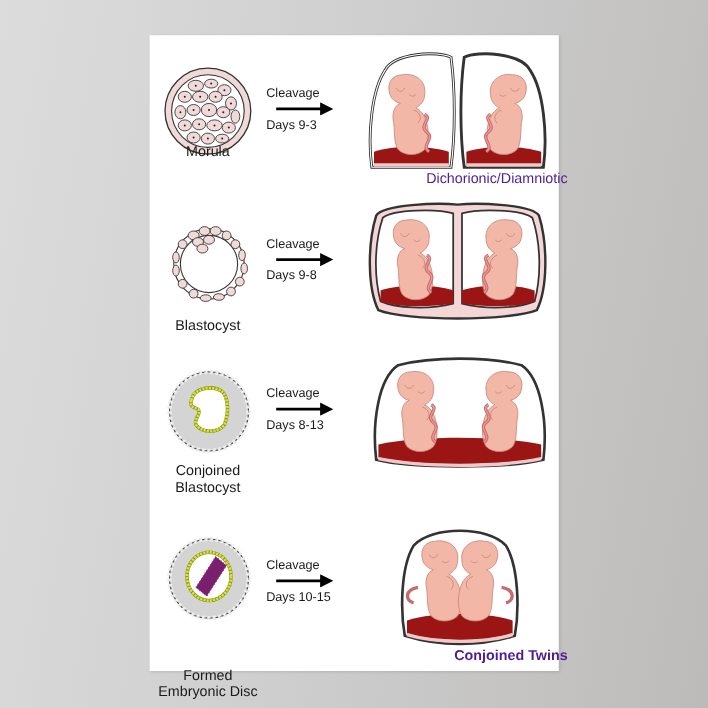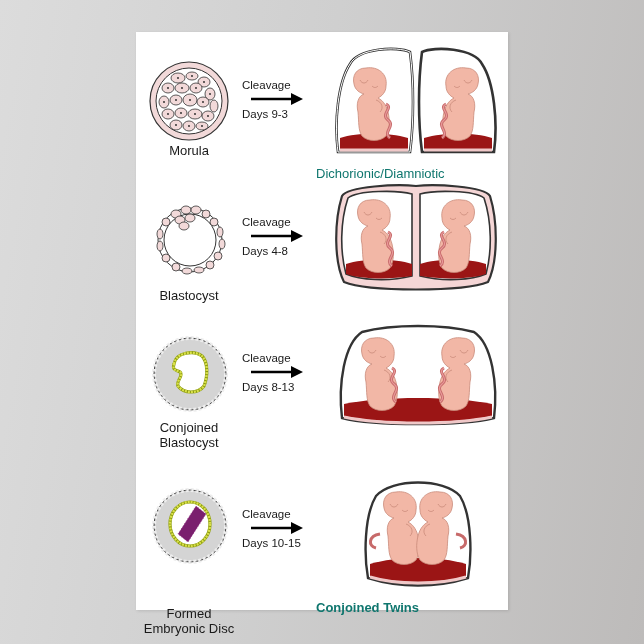--- a/index.html
+++ b/index.html
@@ -8,21 +8,21 @@
     font-family:"Liberation Sans",sans-serif;position:relative;}
   .poster{position:absolute;left:136px;top:32px;width:372px;height:578px;background:#fff;
     box-shadow:1px 1px 3px rgba(0,0,0,0.12);}
   .row{position:absolute;left:0;width:372px;}
   .stage-fig{position:absolute;}
   .stage-label{position:absolute;text-align:center;font-size:13px;color:#1a1a1a;line-height:15px;width:110px;}
   .arrow-block{position:absolute;width:70px;}
   .arrow-top,.arrow-bot{font-size:11.5px;color:#1a1a1a;display:block;}
   .arrow-svg{display:block;margin:2px auto 3px auto;}
   .twin-fig{position:absolute;}
-  .twin-label{position:absolute;text-align:left;font-size:13px;color:#0f766e;width:200px;margin-top:12px;}
+  .twin-label{position:absolute;text-align:right;font-size:13px;color:#4c1d95;width:200px;}
 </style>
 </head>
 <body>
 
 <svg width="0" height="0" style="position:absolute">
   <defs>
 
     <g id="fetus">
       <path d="M20,8 C10,8 6,16 8,24 C9,30 14,33 18,34 C12,36 10,44 12,52 C13,62 12,70 16,76 C22,82 34,82 40,76 C44,70 44,60 42,52 C40,44 36,40 32,38 C36,36 40,32 40,26 C42,14 32,6 20,8 Z" fill="#f2b7a6" stroke="#c98a7a" stroke-width="0.8"></path>
       <path d="M30,40 C36,42 38,48 34,52" fill="none" stroke="#c98a7a" stroke-width="0.8"></path>
@@ -77,21 +77,21 @@
           <circle cx="55" cy="42" r="0.9"></circle>
         <circle cx="20" cy="54" r="0.9"></circle>
           <circle cx="33" cy="53" r="0.9"></circle>
           <circle cx="47" cy="54" r="0.9"></circle>
           <circle cx="60" cy="56" r="0.9"></circle>
         <circle cx="28" cy="65" r="0.9"></circle>
           <circle cx="41" cy="66" r="0.9"></circle>
           <circle cx="54" cy="66" r="0.9"></circle>
       </g>
     </svg>
-    <div class="stage-label" style="left:-2px;top:111px;">Morula</div>
+    <div class="stage-label" style="left:-2px;top:98px;">Morula</div>
 
     <div class="arrow-block" style="left:106px;top:47px;">
       <span class="arrow-top">Cleavage</span>
       <svg class="arrow-svg" width="52" height="12">
           <line x1="0" y1="6" x2="42" y2="6" stroke="#000" stroke-width="2.5"></line>
           <polygon points="40,0 52,6 40,12" fill="#000"></polygon>
         </svg>
       <span class="arrow-bot">Days 9-3</span>
     </div>
 
@@ -140,21 +140,21 @@
       </g>
     </svg>
     <div class="stage-label" style="left:-2px;top:106px;">Blastocyst</div>
 
     <div class="arrow-block" style="left:106px;top:34px;">
       <span class="arrow-top">Cleavage</span>
       <svg class="arrow-svg" width="52" height="12">
           <line x1="0" y1="6" x2="42" y2="6" stroke="#000" stroke-width="2.5"></line>
           <polygon points="40,0 52,6 40,12" fill="#000"></polygon>
         </svg>
-      <span class="arrow-bot">Days 4-8</span>
+      <span class="arrow-bot">Days 9-8</span>
     </div>
 
     <svg class="twin-fig" style="left:192px;top:0px;" width="176" height="112">
       <path d="M88,4 C70,2 20,4 14,14 C6,40 6,80 16,100 C40,110 136,110 160,100 C170,80 170,40 162,14 C156,4 106,2 88,4 Z" fill="#f5d6d6" stroke="#333" stroke-width="2.2"></path>
       <path d="M20,16 C30,8 70,8 84,12 L84,94 C60,100 32,98 18,92 C12,70 12,40 20,16 Z" fill="#fff" stroke="#333" stroke-width="1.6"></path>
       <path d="M156,16 C146,8 106,8 92,12 L92,94 C116,100 144,98 158,92 C164,70 164,40 156,16 Z" fill="#fff" stroke="#333" stroke-width="1.6"></path>
       <path d="M18,82 C36,76 66,76 84,82 L84,94 C60,98 32,97 18,92 Z" fill="#9b1515"></path>
       <path d="M92,82 C110,76 140,76 158,82 L158,92 C144,97 116,98 92,94 Z" fill="#9b1515"></path>
       <use href="#fetus" x="22" y="10"></use>
       <use href="#cord" x="60" y="50"></use>

